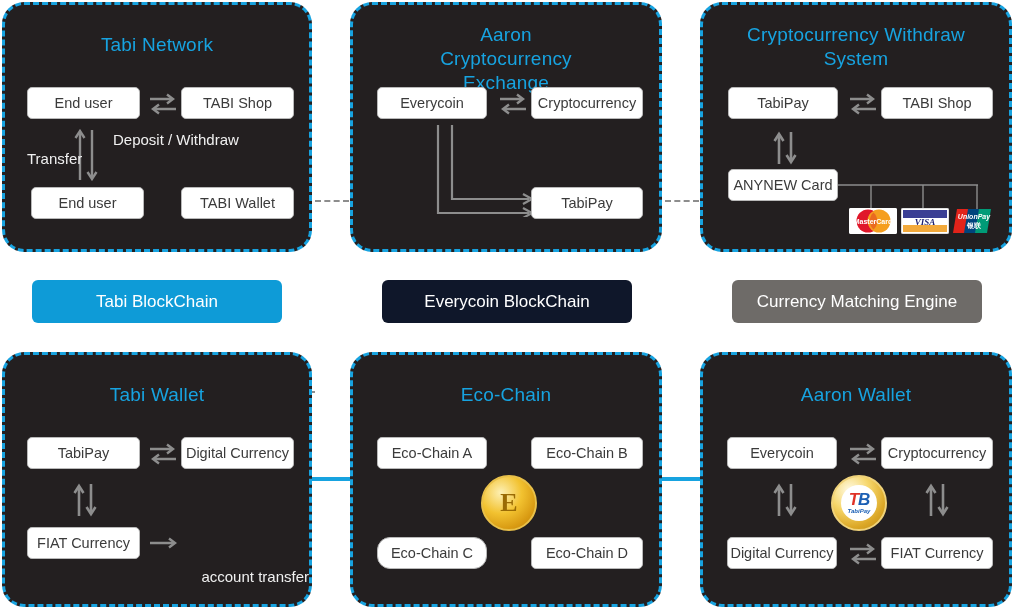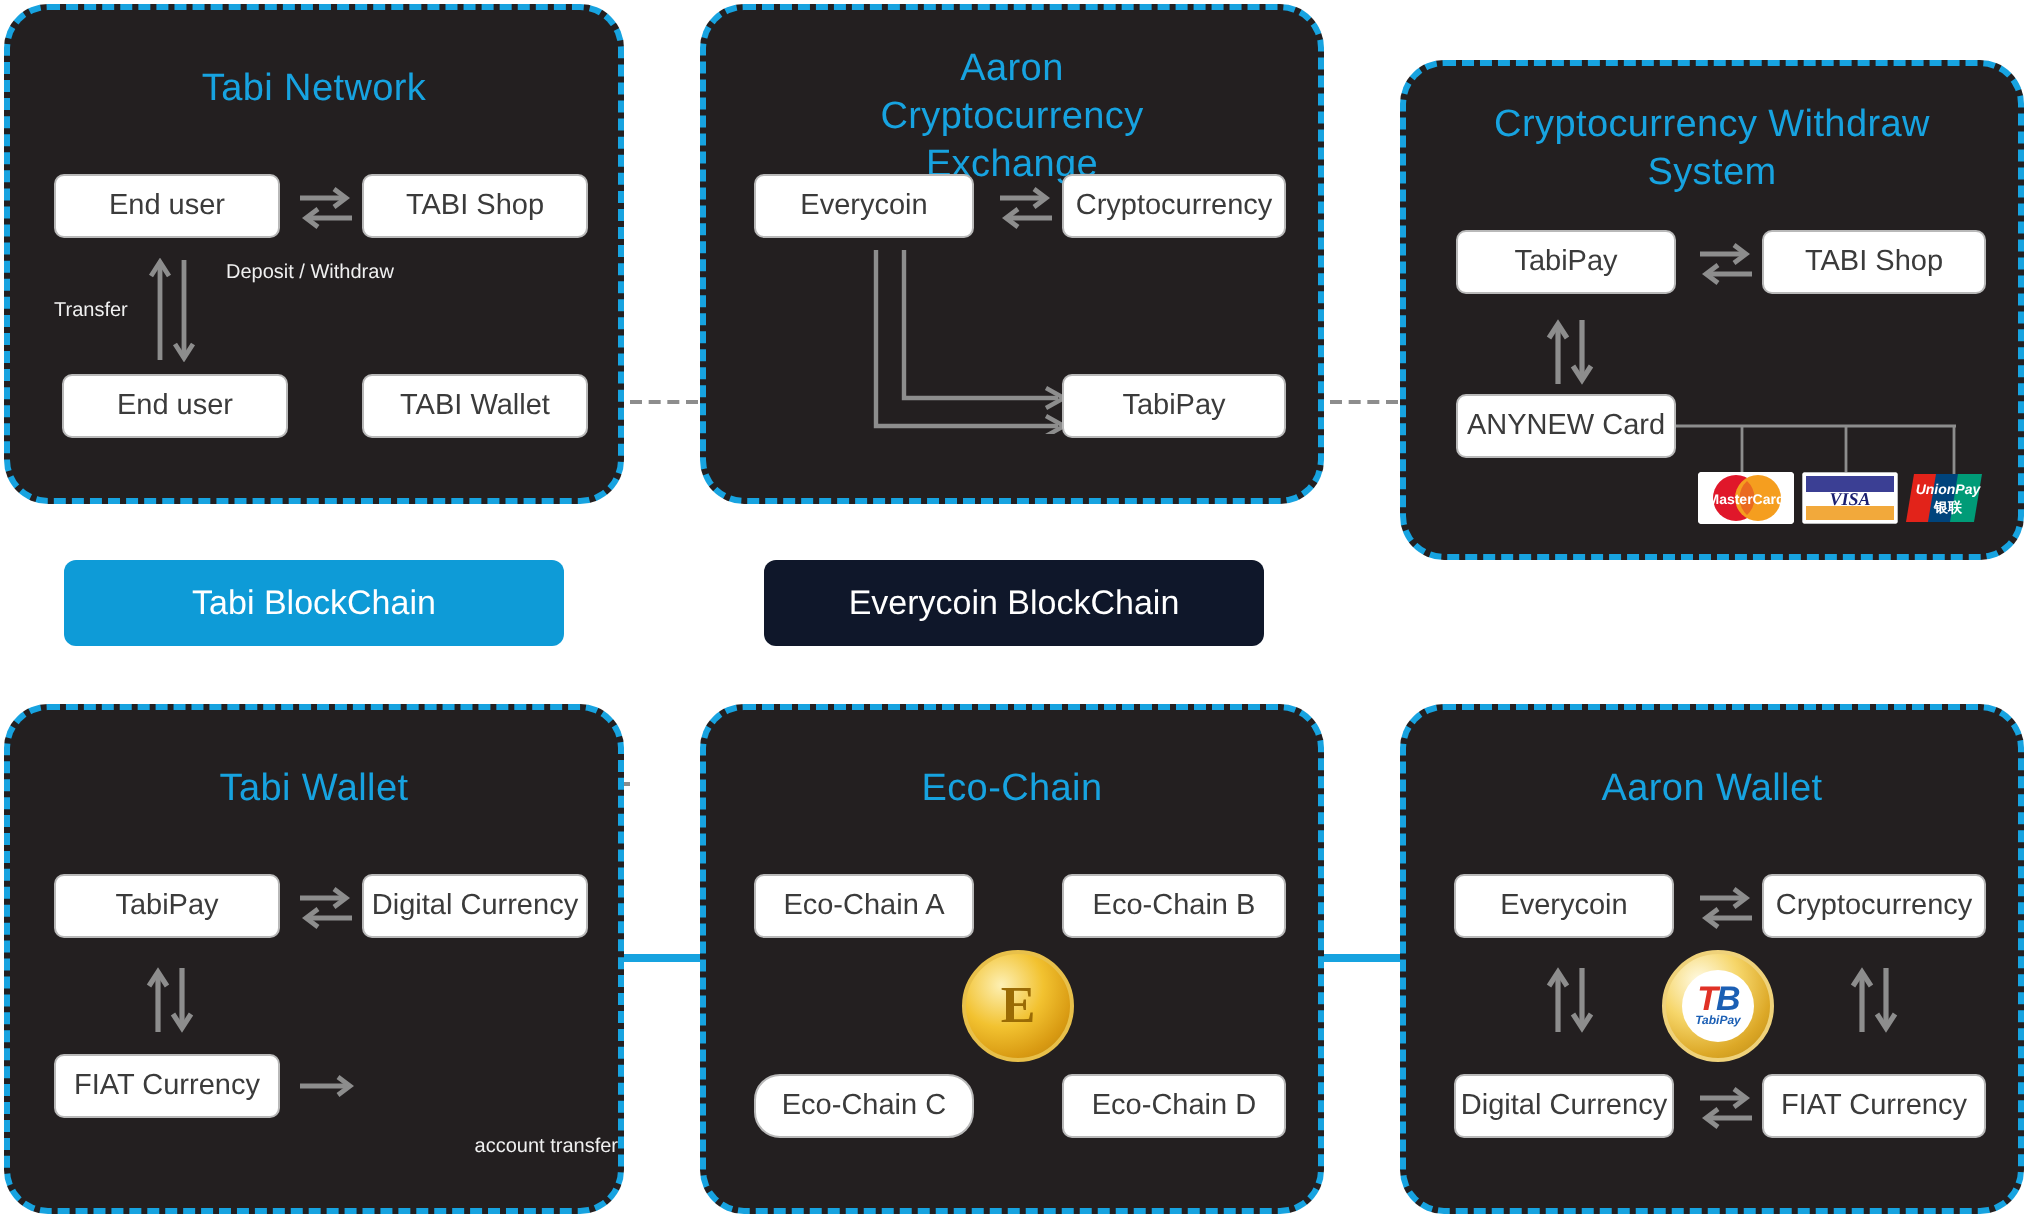--- a/index.html
+++ b/index.html
@@ -46,21 +46,21 @@
   }
 
   
   .arrow { position: absolute; }
   .arrow svg { display: block; }
 
   
   .caption {
     position: absolute;
     color: #f0f0f0;
-    font-size: 10px;
+    font-size: 15px;
     white-space: nowrap;
   }
 
   
   .chip {
     position: absolute;
     border-radius: 6px;
     color: #ffffff;
     font-size: 17px;
     display: flex;
@@ -177,21 +177,21 @@
         <path d="M5 0 V88 H96" stroke="#8d8d8d" stroke-width="2.2" fill="none"></path>
         <path d="M90 83 L99 88 L90 93" stroke="#8d8d8d" stroke-width="2.2" fill="none"></path>
         <path d="M19 0 V74 H96" stroke="#8d8d8d" stroke-width="2.2" fill="none"></path>
         <path d="M90 69 L99 74 L90 79" stroke="#8d8d8d" stroke-width="2.2" fill="none"></path>
       </svg>
     </div>
 
     <div class="node" style="left:178px; top:182px; width:112px;">TabiPay</div>
   </div>
 
-  <div class="panel" style="left:700px; top:2px; width:312px; height:250px;margin-top:28px;">
+  <div class="panel" style="left:700px; top:2px; width:312px; height:250px;">
     <div class="panel-title" style="top:18px; padding:0 42px;">Cryptocurrency Withdraw System</div>
 
     <div class="node" style="left:25px; top:82px; width:110px;">TabiPay</div>
     <div class="node" style="left:178px; top:82px; width:112px;">TABI Shop</div>
 
     <div class="arrow" style="left:145px; top:88px;">
       <svg width="30" height="22" viewBox="0 0 30 22">
         <path d="M2 6 H23" stroke="#8d8d8d" stroke-width="2.4" fill="none"></path>
         <path d="M19 1.5 L25 6 L19 10.5" stroke="#8d8d8d" stroke-width="2.4" fill="none"></path>
         <path d="M28 16 H7" stroke="#8d8d8d" stroke-width="2.4" fill="none"></path>
@@ -244,20 +244,21 @@
         <path d="M15 2 H27 L23 26 H11 Z" fill="#00447c"></path>
         <path d="M26 2 H38 L34 26 H22 Z" fill="#009b77"></path>
         <text x="21" y="12" font-family="'Liberation Sans',sans-serif" font-size="7" font-style="italic" font-weight="bold" fill="#ffffff" text-anchor="middle">UnionPay</text>
         <text x="21" y="21" font-family="'Liberation Sans',sans-serif" font-size="7" font-weight="bold" fill="#ffffff" text-anchor="middle">银联</text>
       </svg>
     </div>
   </div>
 
   <div class="chip" style="left:32px; top:280px; width:250px; height:43px; background:#0e9bd7;">Tabi BlockChain</div>
   <div class="chip" style="left:382px; top:280px; width:250px; height:43px; background:#0f172a;">Everycoin BlockChain</div>
+  <div class="chip" style="left:732px; top:280px; width:250px; height:43px; background:#6e6b68;">Currency Matching Engine</div>
 
   <div class="panel" style="left:2px; top:352px; width:310px; height:255px;">
     <div class="panel-title" style="top:28px;">Tabi Wallet</div>
 
     <div class="node" style="left:22px; top:82px; width:113px;">TabiPay</div>
     <div class="node" style="left:176px; top:82px; width:113px;">Digital Currency</div>
 
     <div class="arrow" style="left:143px; top:88px;">
       <svg width="30" height="22" viewBox="0 0 30 22">
         <path d="M2 6 H23" stroke="#8d8d8d" stroke-width="2.4" fill="none"></path>

